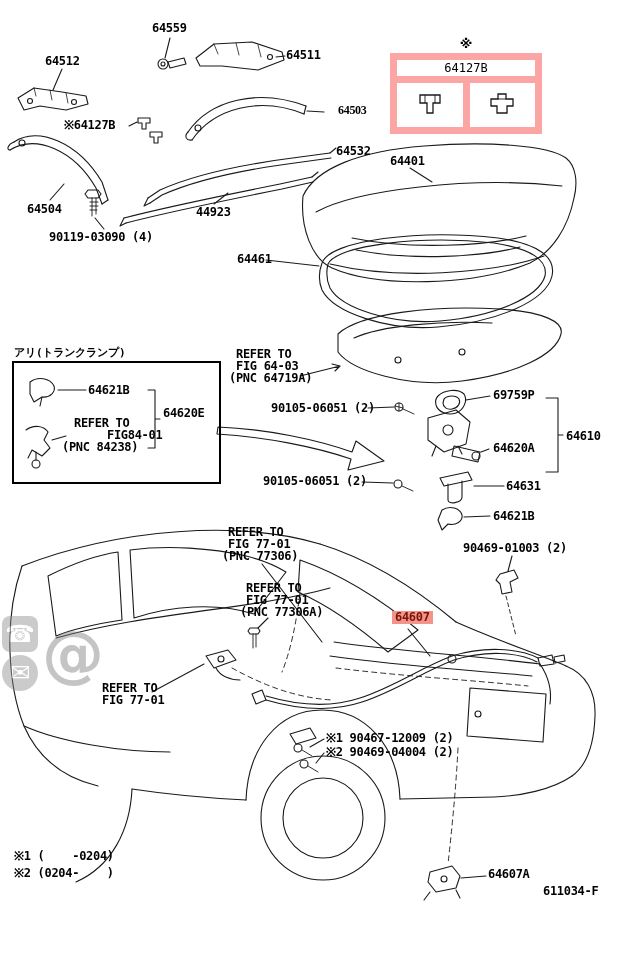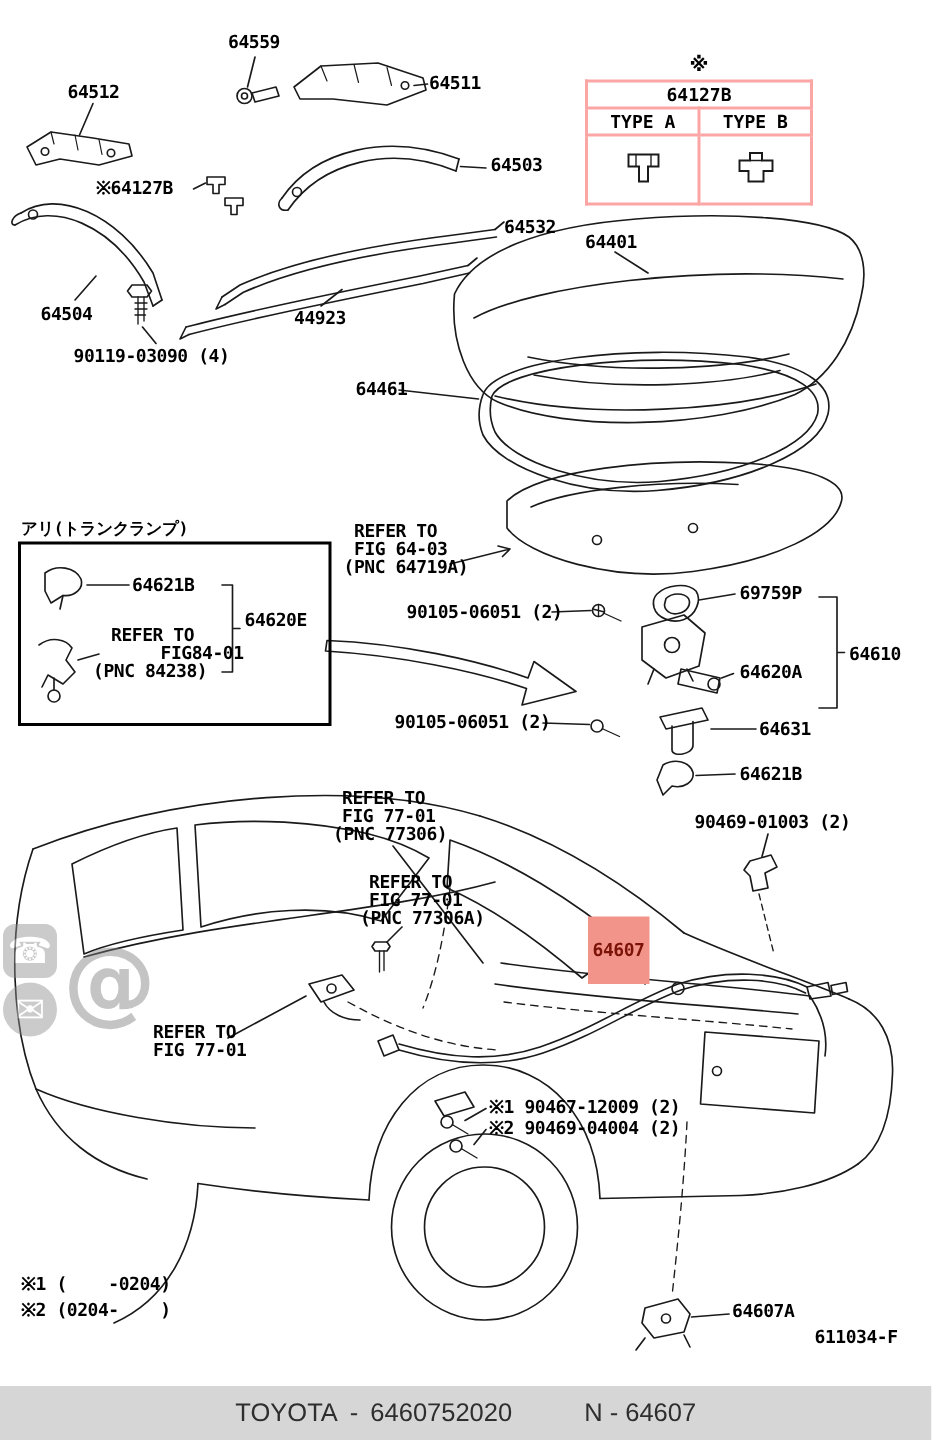--- a/index.html
+++ b/index.html
@@ -9,37 +9,37 @@
     font-family:"DejaVu Sans Mono","Liberation Mono",monospace;
   }
   .stage{position:absolute;left:0;top:0;width:621px;height:970px;}
   svg.art{position:absolute;left:0;top:0;z-index:1;}
   
   .plabel{
     position:absolute;z-index:4;
     font-size:12px;font-weight:700;color:#000;
     white-space:pre;letter-spacing:-0.3px;line-height:1.05;
   }
-  .plabel.hl{background:#f2948a;color:#7c1308;padding:16px 3px;}
+  .plabel.hl{background:#f2948a;color:#7c1308;padding:0 3px;}
   .plabel.jp{font-size:11px;}
   
   .lamp-box{
     position:absolute;left:12px;top:361px;width:205px;height:119px;
     border:2px solid #000;z-index:2;background:transparent;
   }
   
   .type-table{position:absolute;left:390px;top:36px;width:152px;z-index:3;}
   .tt-mark{
     text-align:center;font-size:13px;font-weight:700;color:#000;
     margin-bottom:2px;font-family:"DejaVu Sans",sans-serif;
   }
   .type-table table{border-collapse:collapse;width:100%;background:#fff;}
   .type-table td{
-    border:2px solid #fca5a5;text-align:center;
-    font-size:12px;font-weight:700;color:#000;padding:1px 2px;
+    border:7px solid #fca5a5;text-align:center;
+    font-size:12px;font-weight:400;color:#000;padding:1px 2px;
   }
   .type-table td.icon-cell{height:42px;}
   
   .watermark{
     position:absolute;left:2px;top:616px;z-index:2;
     display:flex;align-items:center;opacity:0.45;color:#7e7e7e;
     pointer-events:none;font-family:"DejaVu Sans",sans-serif;
   }
   .wm-icons{display:flex;flex-direction:column;gap:3px;}
   .wm-icon{
@@ -288,24 +288,20 @@
   <div class="lamp-box"></div>
 
   <div class="type-table">
     <div class="tt-mark">※</div>
     <table>
       <tbody>
           <tr>
         <td colspan="2">64127B</td>
       </tr>
       <tr>
-        <td>TYPE A</td>
-        <td>TYPE B</td>
-      </tr>
-      <tr>
         <td class="icon-cell">
           <svg width="30" height="30" viewBox="0 0 30 30">
             <g stroke="#1a1a1a" fill="none" stroke-width="1.3">
               <path d="M5,6 h20 v8 h-7 v10 h-6 v-10 h-7 Z"></path>
               <path d="M10,6 v8 M20,6 v8" stroke-width="0.9"></path>
             </g>
           </svg>
         </td>
         <td class="icon-cell">
           <svg width="30" height="30" viewBox="0 0 30 30">
@@ -318,21 +314,21 @@
       </tr>
     </tbody>
       </table>
   </div>
 
   <div>
       <div class="plabel" style="left: 152px; top: 22px;">64559</div>
       <div class="plabel" style="left: 45px; top: 55px; text-align: center;">64512</div>
       <div class="plabel" style="left: 286px; top: 49px;">64511</div>
       <div class="plabel" style="left: 64px; top: 119px;">※64127B</div>
-      <div class="plabel" style="left: 327px; top: 104px;">64503</div>
+      <div class="plabel" style="left: 338px; top: 104px; font-family: Liberation Serif, serif;">64503</div>
       <div class="plabel" style="left: 336px; top: 145px;">64532</div>
       <div class="plabel" style="left: 390px; top: 155px;">64401</div>
       <div class="plabel" style="left: 27px; top: 203px;">64504</div>
       <div class="plabel" style="left: 196px; top: 206px;">44923</div>
       <div class="plabel" style="left: 49px; top: 231px;">90119-03090 (4)</div>
       <div class="plabel" style="left: 237px; top: 253px;">64461</div>
       <div class="plabel jp" style="left: 14px; top: 347px;">アリ(トランクランプ)</div>
       <div class="plabel" style="left: 88px; top: 384px;">64621B</div>
       <div class="plabel" style="left: 163px; top: 407px;">64620E</div>
       <div class="plabel" style="left: 74px; top: 417px;">REFER TO</div>
@@ -359,20 +355,14 @@
       <div class="plabel" style="left: 102px; top: 682px;">REFER TO</div>
       <div class="plabel" style="left: 102px; top: 694px;">FIG 77-01</div>
       <div class="plabel" style="left: 326px; top: 732px;">※1 90467-12009 (2)</div>
       <div class="plabel" style="left: 326px; top: 746px;">※2 90469-04004 (2)</div>
       <div class="plabel" style="left: 488px; top: 868px;">64607A</div>
       <div class="plabel" style="left: 543px; top: 885px;">611034-F</div>
       <div class="plabel" style="left: 14px; top: 850px;">※1 (    -0204)</div>
       <div class="plabel" style="left: 14px; top: 867px;">※2 (0204-    )</div>
     </div>
 
-  <div class="footer">
-    <span>TOYOTA</span>
-    <span>-</span>
-    <span>6460752020</span>
-    <span class="catalog">N - 64607</span>
-  </div>
 
 </div>
 
 </body></html>

